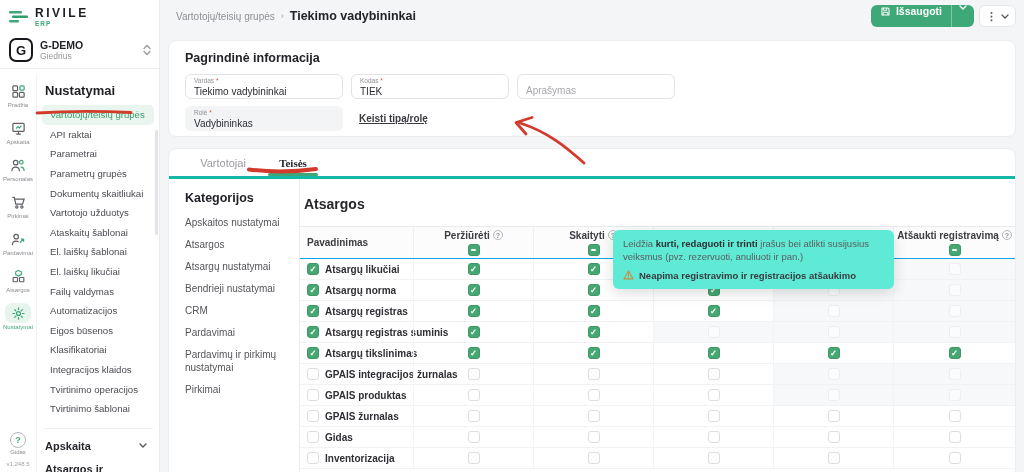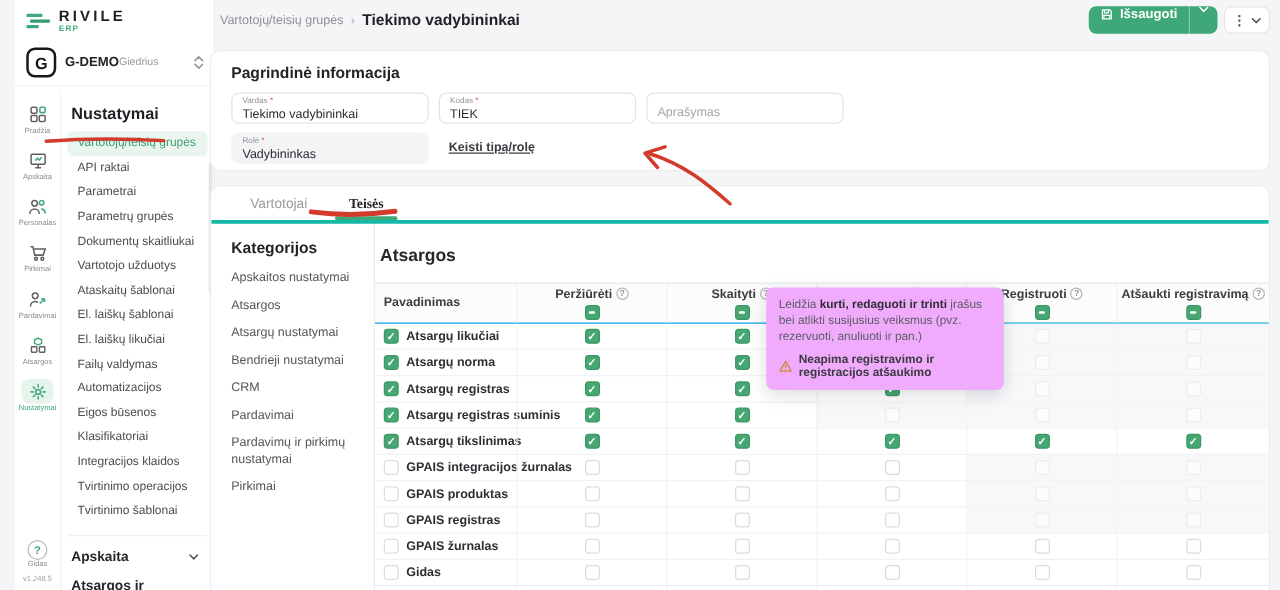--- a/index.html
+++ b/index.html
@@ -1,30 +1,30 @@
 <!DOCTYPE html>
 <html><head>
 <meta charset="utf-8">
 <style>
   html,body{margin:0;padding:0}
   body{width:1024px;height:472px;overflow:hidden;position:relative;
        font-family:"Liberation Sans",sans-serif;background:#f4f5f6;color:#26262b;}
   svg{display:block}
   ul{list-style:none;margin:0;padding:0}
   
-  .sidebar{position:absolute;left:12px;top:0;width:160px;height:472px;background:#fff;
+  .sidebar{position:absolute;left:0;top:0;width:160px;height:472px;background:#fff;
            border-right:1px solid #ececee;box-sizing:border-box}
   .brand{height:34px;display:flex;align-items:center;padding-left:9px;gap:6px}
   .brand-txt{display:flex;flex-direction:column;line-height:1}
   .brand-name{font-weight:700;font-size:12px;letter-spacing:2.5px;color:#1d1d23}
   .brand-sub{font-size:6.5px;color:#3fa878;font-weight:700;letter-spacing:1px;margin-top:2px}
   .user{display:flex;align-items:center;gap:7px;padding:4px 8px 6px 9px}
   .avatar{width:24px;height:24px;border:2px solid #17171c;border-radius:7px;display:flex;
           align-items:center;justify-content:center;font-weight:700;font-size:13px;color:#17171c;box-sizing:border-box}
-  .user-meta{display:flex;flex-direction:row;line-height:1.2}
+  .user-meta{display:flex;flex-direction:column;line-height:1.2}
   .user-name{font-size:10.5px;font-weight:700;color:#222228}
   .user-sub{font-size:8.5px;color:#97979e}
   .updown{margin-left:auto;color:#97979e}
   .side-div{height:1px;background:#efeff1}
   .side-body{position:absolute;top:75px;bottom:0;left:0;right:0;display:flex}
   .rail{width:36px;position:relative;display:flex;flex-direction:column;align-items:center;
         padding-top:6px;gap:10px;flex:none}
   .rail-item{width:32px;display:flex;flex-direction:column;align-items:center;gap:1px;color:#5f5f66;cursor:pointer}
   .rail-ico{width:26px;height:20px;display:flex;align-items:center;justify-content:center;border-radius:7px}
   .rail-item.active .rail-ico{background:#e7f4ec;color:#3fa878}
@@ -100,21 +100,21 @@
   .td-perm{display:flex;align-items:center;justify-content:center;border-left:1px solid #f2f3f5}
   .td-perm.na{background:#f7f8fa}
   .cb{width:12px;height:12px;border-radius:3px;box-sizing:border-box;cursor:pointer;flex:none}
   .cb.checked{background:#46a772;border:1px solid #3e9865;color:#fff;font-size:8.5px;font-weight:700;
               display:flex;align-items:center;justify-content:center;line-height:1}
   .cb.indet{background:#46a772;border:1px solid #3e9865;position:relative}
   .cb.indet::after{content:"";position:absolute;left:2.5px;top:4.5px;width:5px;height:1.8px;background:#fff;border-radius:1px}
   .cb.unchecked{background:#fff;border:1px solid #dcdde0}
   .cb.na{background:#fbfcfd;border:1px solid #ecedef;cursor:default}
   
-  .tooltip{position:absolute;left:613px;top:230px;width:190px;background:#f0abfc;border-radius:6px;
+  .tooltip{position:absolute;left:613px;top:230px;width:281px;background:#5eead4;border-radius:6px;
            box-shadow:0 4px 14px rgba(20,20,30,.15);padding:8px 10px;z-index:40;box-sizing:border-box}
   .tt-text{font-size:9.5px;color:#5c5c63;line-height:1.35}
   .tt-text b{color:#2e2e34}
   .tt-warn{display:flex;align-items:center;gap:5px;margin-top:6px;font-size:9.5px;font-weight:700;color:#3a3a40}
   
   .annot{position:absolute;left:0;top:0;width:1024px;height:472px;pointer-events:none;z-index:50}
 </style>
 </head>
 <body>
 
@@ -539,41 +539,20 @@
                 <div class="td-perm na">
                   <span class="cb na"></span>
                 </div>
                 <div class="td-perm na">
                   <span class="cb na"></span>
                 </div>
               </div>
               <div class="tr">
                 <div class="td-name">
                   <span class="cb unchecked"></span>
-                  <span>GPAIS registras</span>
-                </div>
-                <div class="td-perm">
-                  <span class="cb unchecked"></span>
-                </div>
-                <div class="td-perm">
-                  <span class="cb unchecked"></span>
-                </div>
-                <div class="td-perm">
-                  <span class="cb unchecked"></span>
-                </div>
-                <div class="td-perm na">
-                  <span class="cb na"></span>
-                </div>
-                <div class="td-perm na">
-                  <span class="cb na"></span>
-                </div>
-              </div>
-              <div class="tr">
-                <div class="td-name">
-                  <span class="cb unchecked"></span>
                   <span>GPAIS žurnalas</span>
                 </div>
                 <div class="td-perm">
                   <span class="cb unchecked"></span>
                 </div>
                 <div class="td-perm">
                   <span class="cb unchecked"></span>
                 </div>
                 <div class="td-perm">
                   <span class="cb unchecked"></span>

